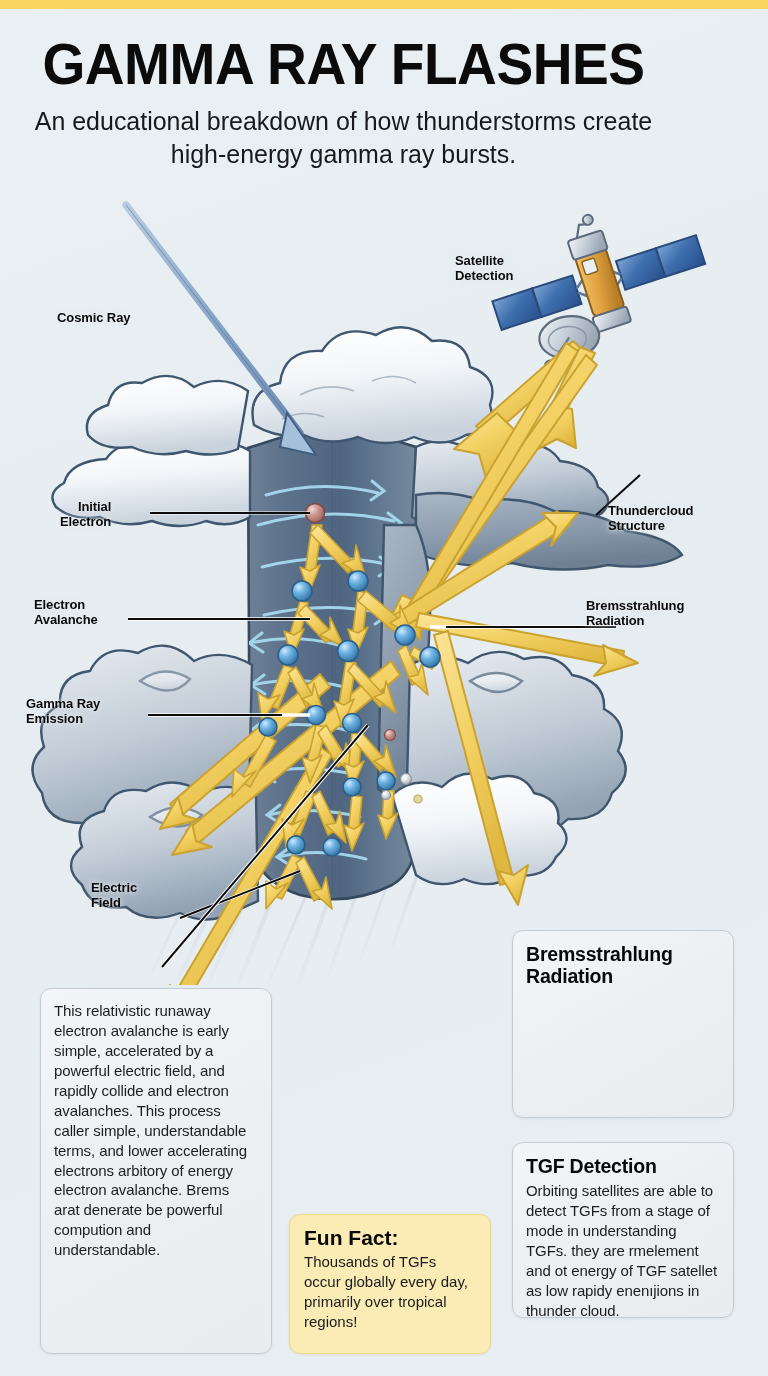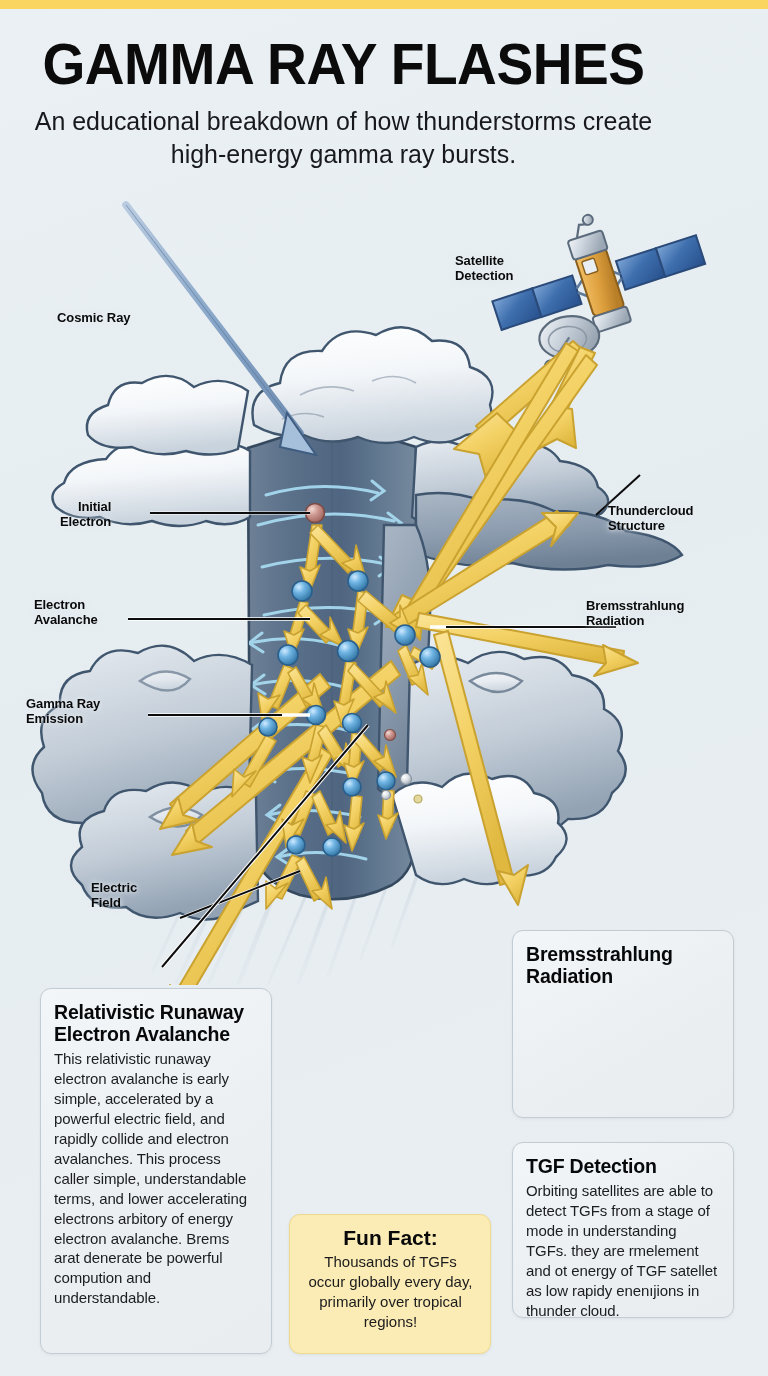--- a/index.html
+++ b/index.html
@@ -61,21 +61,20 @@
   }
   #card-rrea{ left:40px;  top:988px;  width:232px; height:366px; }
   #card-brems{ left:512px; top:930px;  width:222px; height:188px; }
   #card-tgf{  left:512px; top:1142px; width:222px; height:176px; }
 
   #card-fun{
     position:absolute; z-index:28; left:289px; top:1214px; width:202px; height:140px;
     background:#fbecb6; border:1.5px solid #efd98c; border-radius:11px;
     padding:11px 13px 12px 14px;
     box-shadow:0 1px 3px rgba(90,75,30,.08);
-    text-align:center;
   }
   #card-fun h3{ font-size:21px; font-weight:bold; color:#09090a; margin-bottom:2px; }
   #card-fun p{ font-size:15px; color:#1b1b1c; line-height:1.33; }
 </style>
 </head>
 <body>
 
 <div id="topbar"></div>
 
 <div id="header">
@@ -440,24 +439,20 @@
   <div>Thundercloud</div>
   <div>Structure</div>
 </div>
 
 <div class="callout l" id="lbl-brems">
   <div>Bremsstrahlung</div>
   <div>Radiation</div>
 </div>
 
 <div class="card" id="card-rrea">
-  <h3>
-    <span>Relativistic Runaway</span><br>
-    <span>Electron Avalanche</span>
-  </h3>
   <p>This relativistic runaway electron avalanche is early simple, accelerated by a powerful electric field, and rapidly collide and electron avalanches. This process caller simple, understandable terms, and lower accelerating electrons arbitory of energy electron avalanche. Brems arat denerate be powerful compution and understandable.</p>
 </div>
 
 <div class="card" id="card-brems">
   <h3>
     <span>Bremsstrahlung</span><br>
     <span>Radiation</span>
   </h3>
 </div>
 

